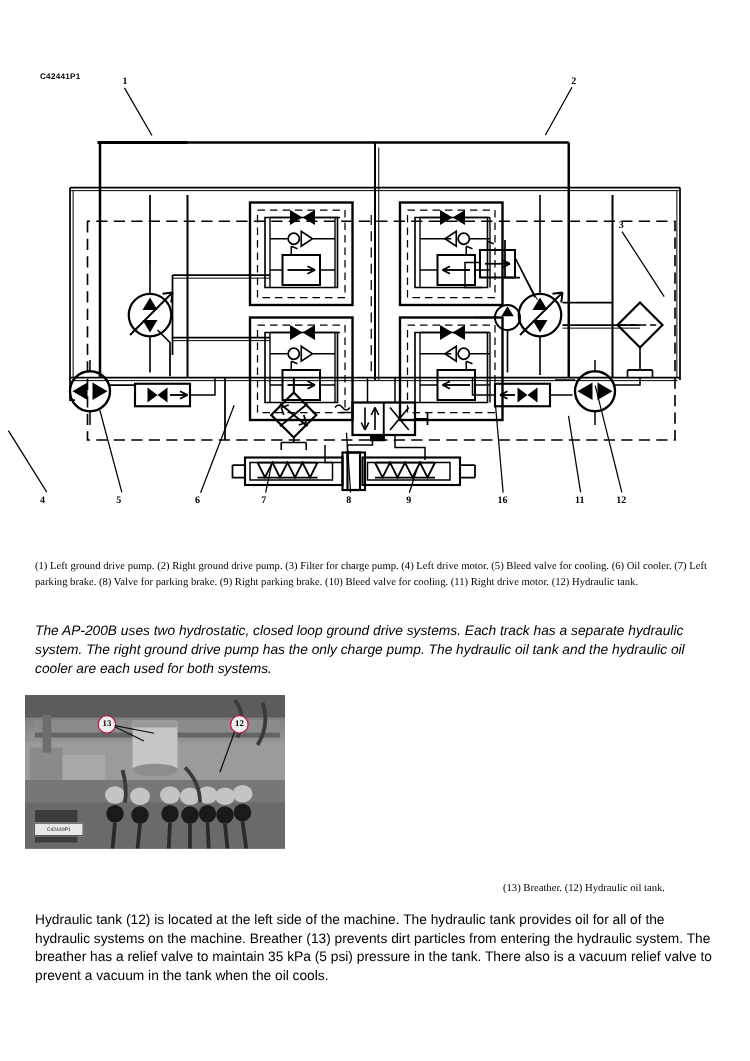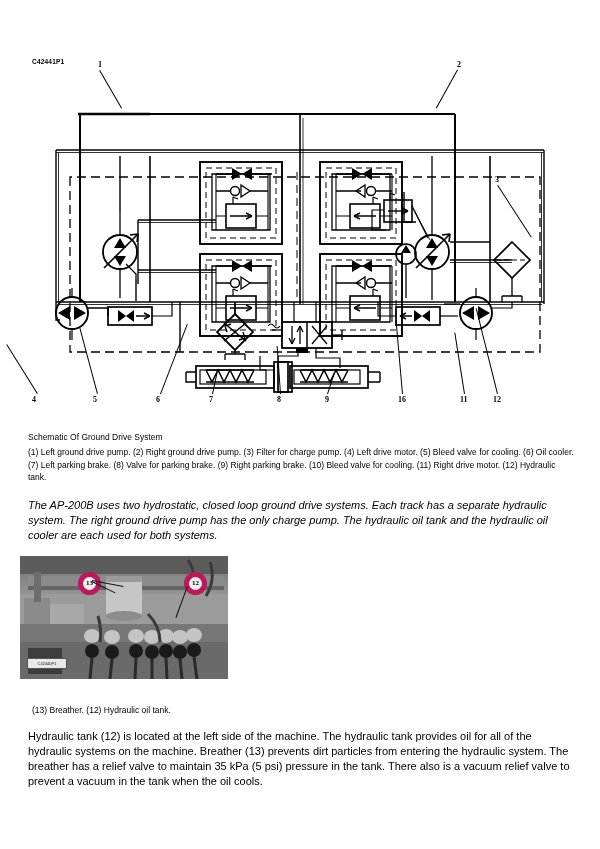--- a/index.html
+++ b/index.html
@@ -17,26 +17,26 @@
   .fig-schematic{position:absolute;left:20px;top:52px;width:560px;height:360px;}
   .fig-id{position:absolute;left:12px;top:6px;font-size:6.5px;font-weight:bold;letter-spacing:.2px;}
 
   .callout-num{position:absolute;font-size:8px;font-weight:bold;font-family:"Liberation Serif",serif;}
   .leader{position:absolute;background:#000;transform-origin:0 0;height:1px;}
 
   svg.sch{position:absolute;left:0;top:0;width:560px;height:360px;}
 
   
   .cap-title{position:absolute;font-size:8.5px;}
-  .cap-body{position:absolute;font-size:8.5px;line-height:12.5px;}
+  .cap-body{position:absolute;font-size:8.5px;line-height:12.5px;font-family:Liberation Serif, serif;}
   .para{position:absolute;font-size:11px;line-height:15px;}
 
   
   .photo{position:absolute;left:20px;top:556px;width:208px;height:123px;background:#8e8e8e;overflow:hidden;}
-  .photo .pnum{position:absolute;width:13px;height:13px;border-radius:50%;background:#efefef;border:5px solid #be185d;
+  .photo .pnum{position:absolute;width:13px;height:13px;border-radius:50%;background:#efefef;border:1px solid #be185d;
       font-size:7px;font-weight:bold;color:#000;text-align:center;line-height:12px;font-family:"Liberation Serif",serif;}
   .photo .pline{position:absolute;background:#111;height:1px;transform-origin:0 0;}
   .photo-tag{position:absolute;left:7px;bottom:10px;width:38px;height:9px;background:#e8e8e8;border:1px solid #555;
       font-size:4px;line-height:9px;text-align:center;color:#111;overflow:hidden;}
 </style>
 </head>
 <body>
 
 <div class="page">
 
@@ -332,21 +332,20 @@
     <div class="callout-num" style="left:378px;top:343px;">16</div>
     <div class="leader" style="left:382px;top:342px;width:70px;transform:rotate(-95deg);"></div>
 
     <div class="callout-num" style="left:440px;top:343px;">11</div>
     <div class="leader" style="left:444px;top:342px;width:62px;transform:rotate(-99deg);"></div>
 
     <div class="callout-num" style="left:473px;top:343px;">12</div>
     <div class="leader" style="left:477px;top:342px;width:88px;transform:rotate(-104deg);"></div>
   </div>
 
-  <div class="cap-title" style="left:28px;top:432px;width:520px;">Schematic Of Ground Drive System</div>
   <div class="cap-body" style="left:28px;top:446px;width:547px;">(1) Left ground drive pump. (2) Right ground drive pump. (3) Filter for charge pump. (4) Left drive motor. (5) Bleed valve for cooling. (6) Oil cooler. (7) Left parking brake. (8) Valve for parking brake. (9) Right parking brake. (10) Bleed valve for cooling. (11) Right drive motor. (12) Hydraulic tank.</div>
 
   <div class="para" style="left:28px;top:498px;width:546px;font-style:italic;">The AP-200B uses two hydrostatic, closed loop ground drive systems. Each track has a separate hydraulic system. The right ground drive pump has the only charge pump. The hydraulic oil tank and the hydraulic oil cooler are each used for both systems.</div>
 
   <div class="photo">
     <svg viewBox="0 0 208 123" style="position:absolute;inset:0;width:100%;height:100%;">
       <defs>
         <linearGradient id="bg" x1="0" y1="0" x2="0" y2="1">
           <stop offset="0%" stop-color="#6f6f6f"></stop>
           <stop offset="42%" stop-color="#a2a2a2"></stop>
@@ -412,17 +411,17 @@
     <div class="photo-tag">C42440P1</div>
 
     <div class="pnum" style="left:58px;top:16px;">13</div>
     <div class="pline" style="left:72px;top:24px;width:32px;transform:rotate(11deg);"></div>
     <div class="pline" style="left:72px;top:25px;width:26px;transform:rotate(26deg);"></div>
 
     <div class="pnum" style="left:164px;top:16px;">12</div>
     <div class="pline" style="left:168px;top:30px;width:34px;transform:rotate(110deg);"></div>
   </div>
 
-  <div class="cap-body" style="left:32px;top:704px;width:520px;">(13) Breather. (12) Hydraulic oil tank.</div>
+  <div class="cap-body" style="left:12px;top:704px;width:520px;text-align:right;">(13) Breather. (12) Hydraulic oil tank.</div>
 
   <div class="para" style="left:28px;top:729px;width:546px;">Hydraulic tank (12) is located at the left side of the machine. The hydraulic tank provides oil for all of the hydraulic systems on the machine. Breather (13) prevents dirt particles from entering the hydraulic system. The breather has a relief valve to maintain 35 kPa (5 psi) pressure in the tank. There also is a vacuum relief valve to prevent a vacuum in the tank when the oil cools.</div>
 
 </div>
 
 </body></html>

